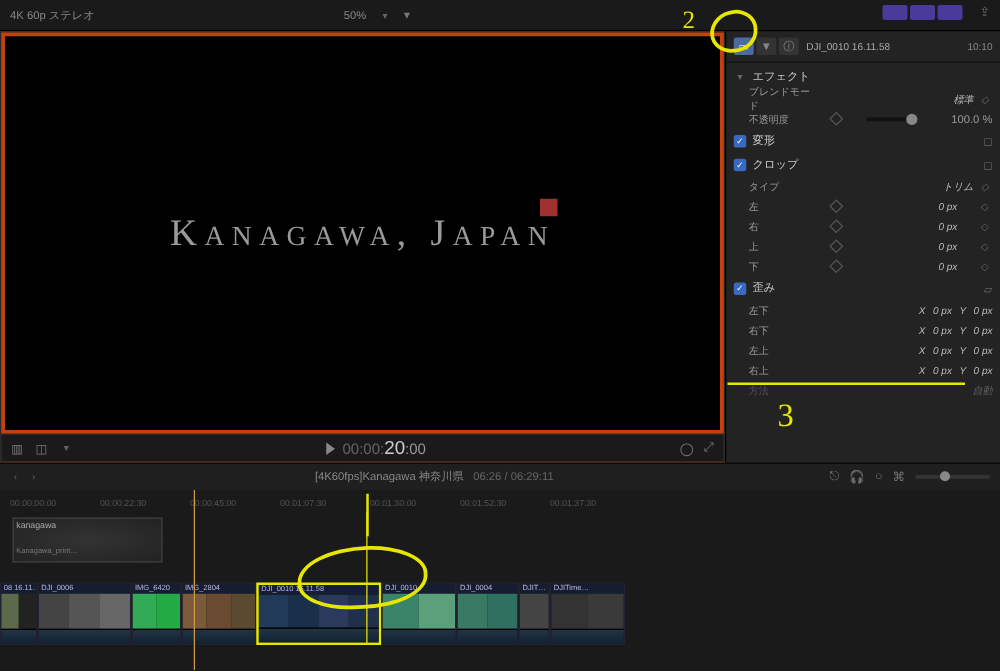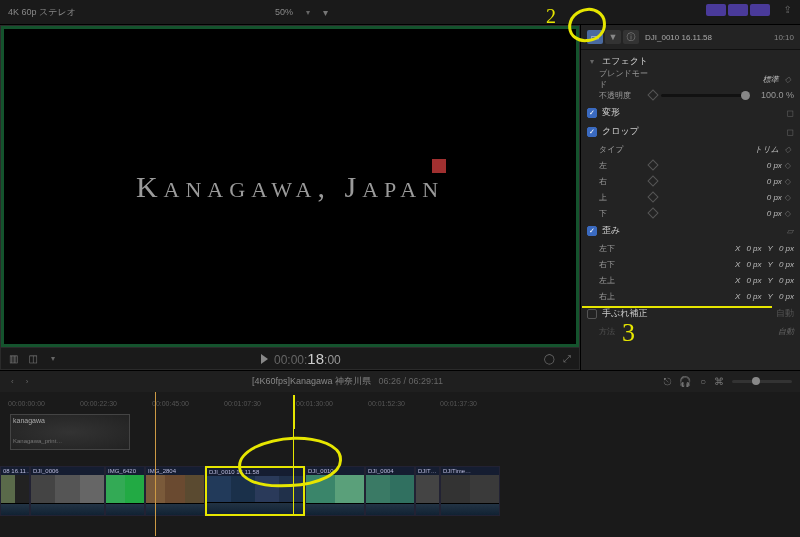--- a/index.html
+++ b/index.html
@@ -5,21 +5,21 @@
   * { margin:0; padding:0; box-sizing:border-box; }
   body { background:#1a1a1a; color:#aaa; font-family:"Helvetica Neue",Arial,sans-serif; font-size:10px; width:800px; height:537px; overflow:hidden; position:relative; }
   .top-bar { height:25px; display:flex; align-items:center; padding:0 8px; background:#1a1a1a; border-bottom:1px solid #000; }
   .top-title { flex:1; text-align:center; font-size:9px; color:#888; }
   .top-left { width:120px; font-size:9px; color:#888; }
   .top-right { width:200px; display:flex; justify-content:flex-end; gap:10px; align-items:center; font-size:9px; color:#888; }
   .pill-group { display:flex; gap:2px; position:absolute; top:4px; right:30px; }
   .pill { width:20px; height:12px; background:#4a3a9a; border-radius:2px; }
   .share-ic { position:absolute; top:4px; right:8px; color:#666; }
   .main { display:flex; height:345px; }
-  .viewer-area { flex:1; display:flex; flex-direction:column; background:#14532d; border:1px solid #2a2a2a; }
+  .viewer-area { flex:1; display:flex; flex-direction:column; background:#c2410c; border:1px solid #2a2a2a; }
   .viewer { flex:1; display:flex; align-items:center; justify-content:center; position:relative; background:#000; margin:3px; }
   .viewer-text { color:#9a9a9a; font-size:30px; letter-spacing:6px; font-weight:300; text-transform:uppercase; font-family:"Trajan Pro",serif; }
   .viewer-text .sm { font-size:22px; }
   .red-sq { position:absolute; right:130px; top:130px; width:14px; height:14px; background:#a03030; }
   .viewer-bar { height:22px; display:flex; align-items:center; justify-content:space-between; padding:0 8px; background:#1a1a1a; border-top:1px solid #2a2a2a; font-size:9px; color:#888; }
   .vb-left { display:flex; gap:10px; align-items:center; }
   .vb-right { display:flex; gap:8px; align-items:center; }
   .play-tc { display:flex; align-items:center; gap:6px; justify-content:center; }
   .play-ic { width:0; height:0; border-left:7px solid #888; border-top:5px solid transparent; border-bottom:5px solid transparent; }
   .tc { color:#999; font-size:12px; }
@@ -28,21 +28,21 @@
   .insp-header { height:25px; display:flex; align-items:center; padding:0 6px; gap:6px; border-bottom:1px solid #111; }
   .insp-header .tabs { display:flex; gap:2px; }
   .tab-ic { width:16px; height:14px; background:#333; border-radius:2px; display:flex; align-items:center; justify-content:center; color:#888; }
   .tab-ic.on { background:#4a6aA0; color:#ddd; }
   .insp-clip { flex:1; color:#aaa; font-size:8px; }
   .insp-tc { color:#888; font-size:8px; }
   .insp-body { flex:1; overflow:auto; padding:2px 0; }
   .section-hd { display:flex; align-items:center; padding:3px 6px; gap:5px; color:#ccc; font-size:9px;}
   .cb { width:10px; height:10px; border:1px solid #555; border-radius:2px; display:inline-flex; align-items:center; justify-content:center; font-size:7px; color:#fff; }
   .cb.on { background:#3a6aC0; border-color:#3a6aC0; }
-  .row { display:flex; align-items:center; padding:2px 6px 2px 18px; gap:0; color:#999; height:16px; }
+  .row { display:flex; align-items:center; padding:2px 6px 2px 18px; gap:16px; color:#999; height:16px; }
   .row .lbl { flex:0 0 50px; font-size:8px; }
   .row .val { flex:1; text-align:right; font-size:8px; color:#bbb; display:flex; align-items:center; justify-content:flex-end; gap:3px;font-style:italic;}
   .kf { width:8px; height:8px; transform:rotate(45deg); border:1px solid #555; }
   .slider { flex:1; height:3px; background:#111; border-radius:2px; position:relative; margin:0 4px;}
   .slider::after { content:""; position:absolute; right:0; top:-3px; width:9px; height:9px; border-radius:50%; background:#888; }
   .color-row { display:flex; align-items:center; padding:3px 6px; gap:5px; background:#2a2a2a; }
   .color-strip { width:14px; height:8px; background:linear-gradient(90deg,red,blue); }
   .tiny-ic { color:#666; font-size:9px; }
   .dual .val{ display:flex; gap:6px; justify-content:flex-end;}
   .timeline-header { height:22px; background:#1f1f1f; border-top:1px solid #000; display:flex; align-items:center; padding:0 8px; gap:8px; font-size:9px; color:#888; }
@@ -106,21 +106,21 @@
       <div class="red-sq"></div>
     </div>
     <div class="viewer-bar">
       <div class="vb-left">
         <span class="gear">▥</span>
         <span class="gear">◫</span>
         <span class="chev">▾</span>
       </div>
       <div class="play-tc">
         <div class="play-ic"></div>
-        <div class="tc"><span style="color:#666">00:00:</span><span class="big">18</span>:00</div>
+        <div class="tc"><span style="color:#666">00:00:</span><span class="big">20</span>:00</div>
       </div>
       <div class="vb-right">
         <span class="gear">◯</span>
         <span class="gear">⤢</span>
       </div>
     </div>
   </div>
 
   <div class="inspector">
     <div class="insp-header">
@@ -233,26 +233,20 @@
       <div class="row dual">
           <span class="lbl">右上</span>
           <span class="val">
             <span>X</span>
             <span>0 px</span>
             <span>Y</span>
             <span>0 px</span>
           </span>
         </div>
 
-      <div class="section-hd">
-          <span class="cb"></span>
-          <span>手ぶれ補正</span>
-          <span style="flex:1"></span>
-          <span class="tiny-ic" style="color:#555">自動</span>
-        </div>
       <div class="row" style="opacity:.4">
           <span class="lbl">方法</span>
           <span class="val">自動</span>
         </div>
 
     </div>
   </div>
 </div>
 
 <div class="timeline-header">

